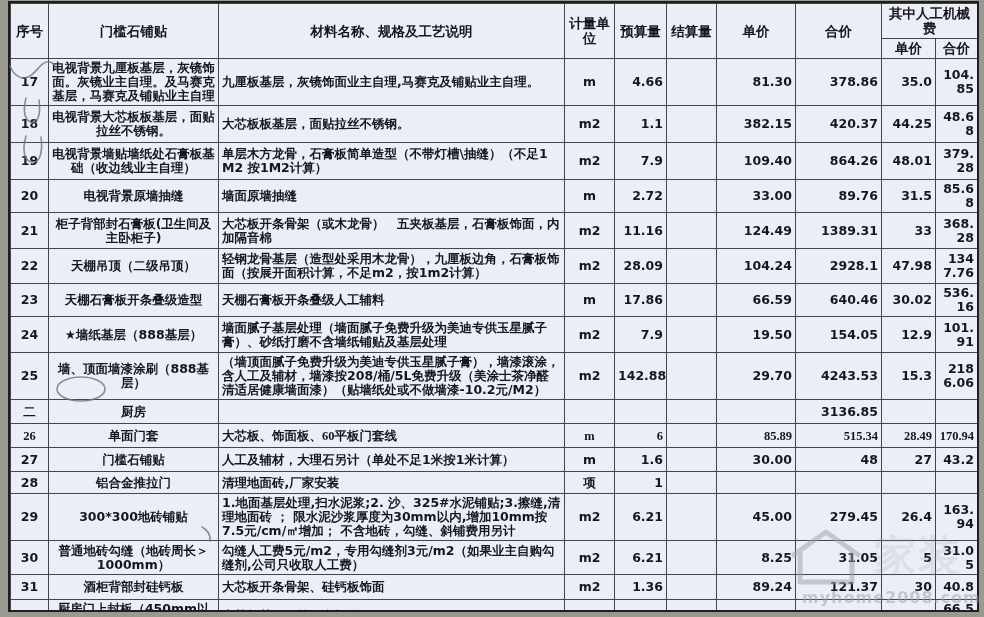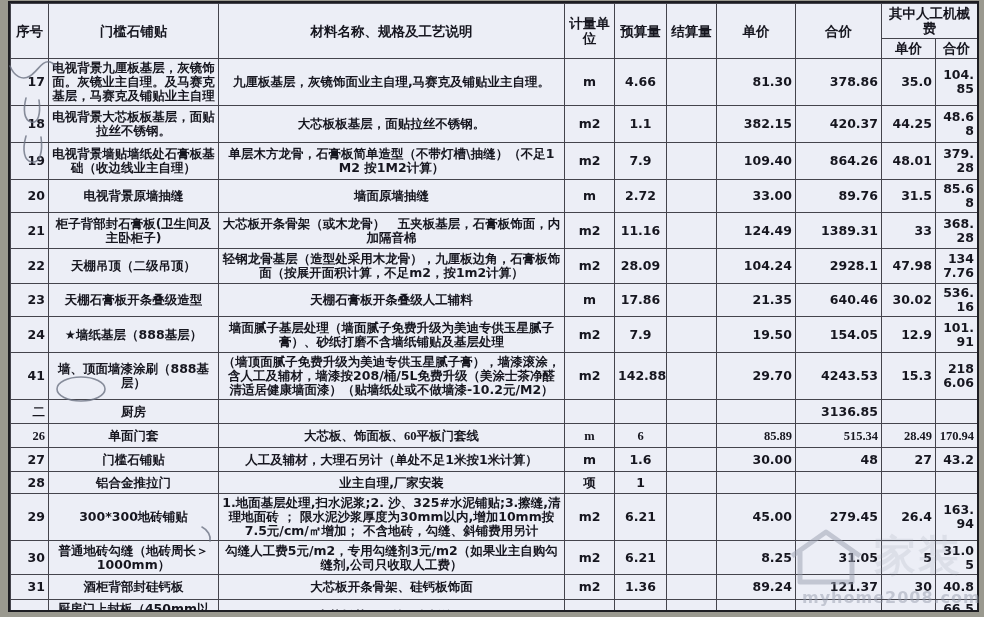--- a/index.html
+++ b/index.html
@@ -37,25 +37,25 @@
     overflow:hidden;
   }
   thead th{
     font-size:13.5px;
     font-weight:700;
     text-align:center;
     padding:1px 2px;
   }
   tr.hdr-top{height:20px;}
   tr.hdr-sub{height:19px;}
-  td.c-no{text-align:right;vertical-align:middle;}
+  td.c-no{text-align:center;vertical-align:middle;}
   td.c-project{text-align:center;vertical-align:top;padding-top:3px;}
-  td.c-material{text-align:center;vertical-align:top;padding-top:3px;}
+  td.c-material{text-align:left;vertical-align:top;padding-top:3px;}
   td.c-unit{text-align:center;}
-  td.c-qty{text-align:center;vertical-align:top;padding-top:3px;padding-left:5px;}
+  td.c-qty{text-align:right;vertical-align:top;padding-top:3px;padding-left:5px;}
   td.c-num{text-align:right;padding-right:5px;vertical-align:top;padding-top:3px;}
   td.c-wrap{word-break:break-all;}
   
   col.w-no{width:38px;}
   col.w-project{width:170px;}
   col.w-material{width:346px;}
   col.w-unit{width:50px;}
   col.w-budget{width:52px;}
   col.w-settle{width:50px;}
   col.w-price{width:79px;}
@@ -189,39 +189,39 @@
             <td class="c-num">47.98</td>
             <td class="c-num c-wrap">1347.76</td>
           </tr>
           <tr style="height: 24px;">
             <td class="c-no">23</td>
             <td class="c-project">天棚石膏板开条叠级造型</td>
             <td class="c-material">天棚石膏板开条叠级人工辅料</td>
             <td class="c-unit">m</td>
             <td class="c-qty">17.86</td>
             <td class="c-qty"></td>
-            <td class="c-num">21.35</td>
+            <td class="c-num">66.59</td>
             <td class="c-num">640.46</td>
             <td class="c-num">30.02</td>
             <td class="c-num c-wrap">536.16</td>
           </tr>
           <tr style="height: 36px; margin-left: 20px;">
             <td class="c-no">24</td>
             <td class="c-project">★墙纸基层（888基层）</td>
             <td class="c-material">墙面腻子基层处理（墙面腻子免费升级为美迪专供玉星腻子膏）、砂纸打磨不含墙纸铺贴及基层处理</td>
             <td class="c-unit">m2</td>
             <td class="c-qty">7.9</td>
             <td class="c-qty"></td>
             <td class="c-num">19.50</td>
             <td class="c-num">154.05</td>
             <td class="c-num">12.9</td>
             <td class="c-num c-wrap">101.91</td>
           </tr>
           <tr style="height: 44px;">
-            <td class="c-no">41</td>
+            <td class="c-no">25</td>
             <td class="c-project">墙、顶面墙漆涂刷（888基层）</td>
             <td class="c-material">（墙顶面腻子免费升级为美迪专供玉星腻子膏），墙漆滚涂，含人工及辅材，墙漆按208/桶/5L免费升级（美涂士茶净醛清适居健康墙面漆）（贴墙纸处或不做墙漆-10.2元/M2）</td>
             <td class="c-unit">m2</td>
             <td class="c-qty">142.88</td>
             <td class="c-qty"></td>
             <td class="c-num">29.70</td>
             <td class="c-num">4243.53</td>
             <td class="c-num">15.3</td>
             <td class="c-num c-wrap">2186.06</td>
           </tr>
@@ -257,21 +257,21 @@
             <td class="c-qty">1.6</td>
             <td class="c-qty"></td>
             <td class="c-num">30.00</td>
             <td class="c-num">48</td>
             <td class="c-num">27</td>
             <td class="c-num c-wrap">43.2</td>
           </tr>
           <tr style="height: 22px;">
             <td class="c-no">28</td>
             <td class="c-project">铝合金推拉门</td>
-            <td class="c-material">业主自理,厂家安装</td>
+            <td class="c-material">清理地面砖,厂家安装</td>
             <td class="c-unit">项</td>
             <td class="c-qty">1</td>
             <td class="c-qty"></td>
             <td class="c-num"></td>
             <td class="c-num"></td>
             <td class="c-num"></td>
             <td class="c-num c-wrap"></td>
           </tr>
           <tr style="height: 41px;">
             <td class="c-no">29</td>

